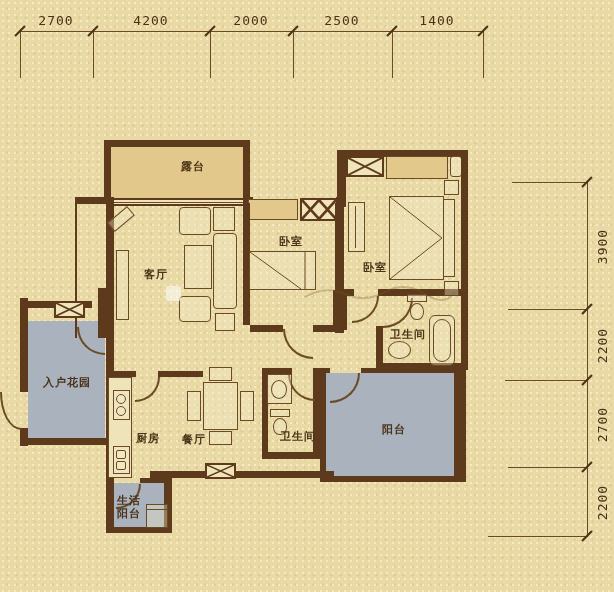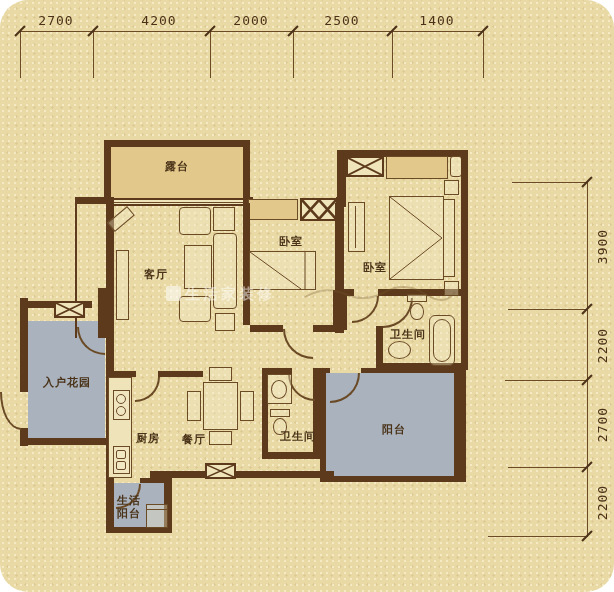--- a/index.html
+++ b/index.html
@@ -5,21 +5,20 @@
   html,body{margin:0;padding:0}
   #canvas{
     position:relative;width:614px;height:592px;overflow:hidden;
     background-color:#e9d9a4;
     background-image:
       radial-gradient(rgba(255,248,220,.55) 1px, transparent 1.4px),
       radial-gradient(rgba(170,140,85,.18) 1px, transparent 1.4px);
     background-size:6px 6px,9px 9px;
     background-position:0 0,3px 4px;
     font-family:"DejaVu Sans",sans-serif;
-    border-radius:28px;
   }
   .w{position:absolute;background:#5c3a1b}
   .ln{position:absolute;background:#6b4a26}
   .khaki{position:absolute;background:#e2c88a;border:1px solid #6b4a26;box-sizing:border-box}
   .blue{position:absolute;background:#a9b2bd}
   .furn{position:absolute;border:1px solid #6b4a26;background:rgba(243,233,199,.38);box-sizing:border-box}
   .round{border-radius:4px}
   .circ{border-radius:50%}
   .xwin{position:absolute;border:2px solid #5c3a1b;background:#f0e4bb;box-sizing:border-box}
   .xwin svg{display:block;width:100%;height:100%}
@@ -49,21 +48,21 @@
     <div class="tick" style="left:286px;top:30px"></div>
     <div class="tick" style="left:385px;top:30px"></div>
     <div class="tick" style="left:476px;top:30px"></div>
     <div class="ln" style="left:20px;top:32px;width:1px;height:46px"></div>
     <div class="ln" style="left:93px;top:32px;width:1px;height:46px"></div>
     <div class="ln" style="left:210px;top:32px;width:1px;height:46px"></div>
     <div class="ln" style="left:293px;top:32px;width:1px;height:46px"></div>
     <div class="ln" style="left:392px;top:32px;width:1px;height:46px"></div>
     <div class="ln" style="left:483px;top:32px;width:1px;height:46px"></div>
     <div class="dlabel" style="left:26px;top:13px;width:60px">2700</div>
-    <div class="dlabel" style="left:129px;top:13px;width:60px">4200</div>
+    <div class="dlabel" style="left:121px;top:13px;width:60px">4200</div>
     <div class="dlabel" style="left:221px;top:13px;width:60px">2000</div>
     <div class="dlabel" style="left:312px;top:13px;width:60px">2500</div>
     <div class="dlabel" style="left:407px;top:13px;width:60px">1400</div>
   </div>
 
   <div>
     <div class="ln" style="left:587px;top:182px;width:1px;height:355px"></div>
     <div class="ln" style="left:512px;top:182px;width:75px;height:1px"></div>
     <div class="ln" style="left:508px;top:309px;width:79px;height:1px"></div>
     <div class="ln" style="left:505px;top:380px;width:82px;height:1px"></div>
@@ -216,32 +215,31 @@
 
   <div class="furn" style="left:203px;top:382px;width:35px;height:48px"></div>
   <div class="furn" style="left:209px;top:367px;width:23px;height:14px"></div>
   <div class="furn" style="left:209px;top:431px;width:23px;height:14px"></div>
   <div class="furn" style="left:187px;top:391px;width:14px;height:30px"></div>
   <div class="furn" style="left:240px;top:391px;width:14px;height:30px"></div>
 
   <div class="furn" style="left:146px;top:504px;width:22px;height:24px"></div>
   <div class="ln" style="left:147px;top:509px;width:20px;height:1px"></div>
 
-  <div class="rlabel" style="left:145px;top:161px;width:64px">露台</div>
+  <div class="rlabel" style="left:161px;top:161px;width:64px">露台</div>
   <div class="rlabel" style="left:132px;top:269px;width:48px">客厅</div>
   <div class="rlabel" style="left:268px;top:236px;width:46px">卧室</div>
   <div class="rlabel" style="left:352px;top:262px;width:46px">卧室</div>
   <div class="rlabel" style="left:380px;top:329px;width:56px">卫生间</div>
   <div class="rlabel" style="left:34px;top:377px;width:66px">入户花园</div>
   <div class="rlabel" style="left:128px;top:433px;width:40px">厨房</div>
   <div class="rlabel" style="left:174px;top:434px;width:40px">餐厅</div>
   <div class="rlabel" style="left:272px;top:431px;width:52px">卫生间</div>
   <div class="rlabel" style="left:370px;top:424px;width:48px">阳台</div>
   <div class="rlabel" style="left:114px;top:495px;width:30px">生活</div>
   <div class="rlabel" style="left:114px;top:508px;width:30px">阳台</div>
 
   <div class="wm-logo" style="left:166px;top:286px;width:15px;height:15px"></div>
-  <div class="wm-text" style="left:185px;top:285px;width:120px">生活家装修</div>
   <svg class="shape" style="left:300px;top:283px" width="160" height="20">
     <path d="M5 14 Q 25 2 45 11 T 85 9 T 125 11 T 155 9" stroke="rgba(120,88,48,.3)" stroke-width="2" fill="none"></path>
   </svg>
 
 </div>
 
 </body></html>

